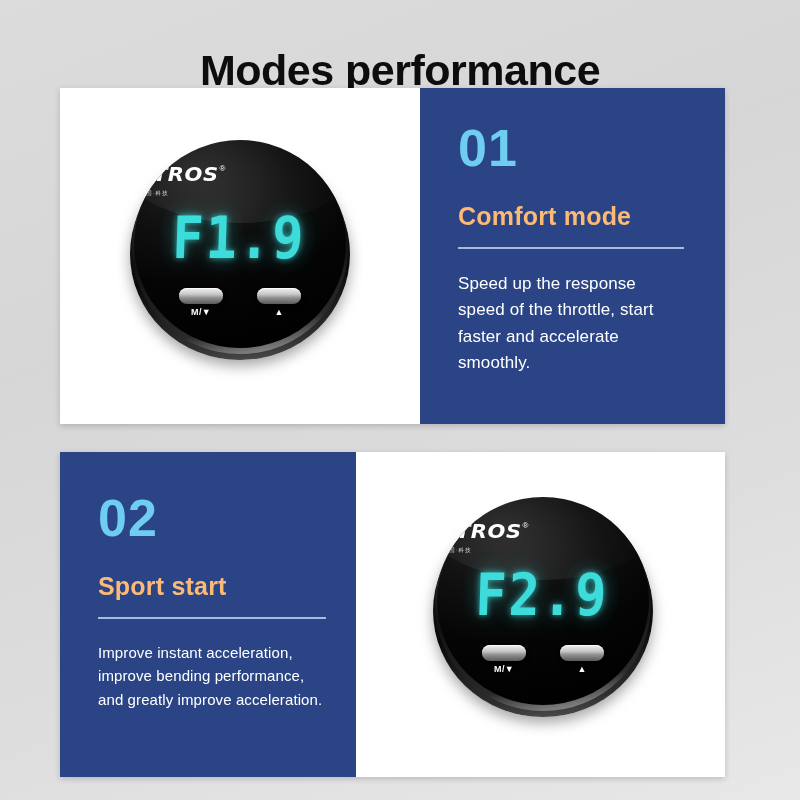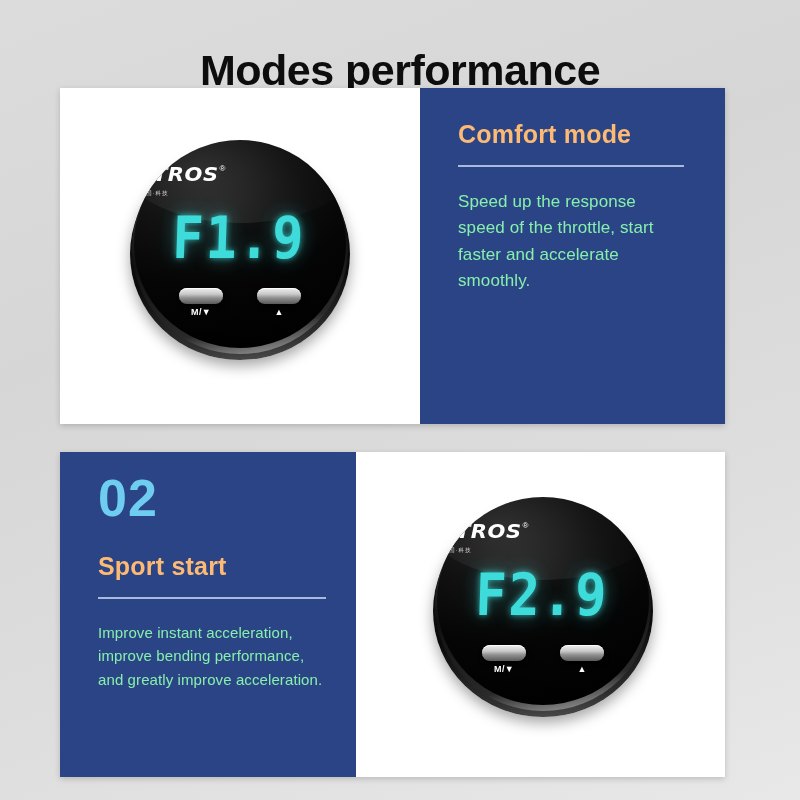--- a/index.html
+++ b/index.html
@@ -58,21 +58,21 @@
   #card-1 .device-pane { width: 360px; height: 100%; }
   #card-2 .device-pane { width: 377px; height: 100%; }
 
   .text-pane {
     position: relative;
     background: #2a4485;
     flex: 1 1 auto;
     box-sizing: border-box;
   }
   #card-1 .text-pane { padding: 34px 38px 0 38px; }
-  #card-2 .text-pane { padding: 20px 30px 0 38px; }
+  #card-2 .text-pane { padding: 40px 30px 0 38px; }
 
   .mode-number {
     font-size: 52px;
     font-weight: bold;
     color: #6ecdf0;
     line-height: 1;
     letter-spacing: 1px;
     margin: 0 0 30px 0;
   }
   .mode-title {
@@ -86,21 +86,21 @@
   .divider {
     height: 2px;
     background: #a9bbdd;
     margin: 0 0 22px 0;
     width: 100%;
   }
   #card-1 .divider { width: 226px; }
   #card-2 .divider { width: 228px; }
   .mode-desc {
     font-size: 17px;
-    color: #86efac;
+    color: #ffffff;
     line-height: 1.55;
     margin: 0;
     letter-spacing: 0.1px;
   }
   #card-2 .mode-desc { font-size: 15px; }
 
   
   .device {
     position: absolute;
     width: 220px;
@@ -281,20 +281,21 @@
             <div class="phys-btn"></div>
             <div class="btn-label">▲</div>
           </div>
         </div>
 
       </div>
     </div>
   </div>
 
   <div class="text-pane">
+    <div class="mode-number">01</div>
     <div class="mode-title">Comfort mode</div>
     <div class="divider"></div>
     <p class="mode-desc">Speed up the response speed of the throttle, start faster and accelerate smoothly.</p>
   </div>
 
 </div>
 
 <div class="card" id="card-2">
 
   <div class="text-pane">

